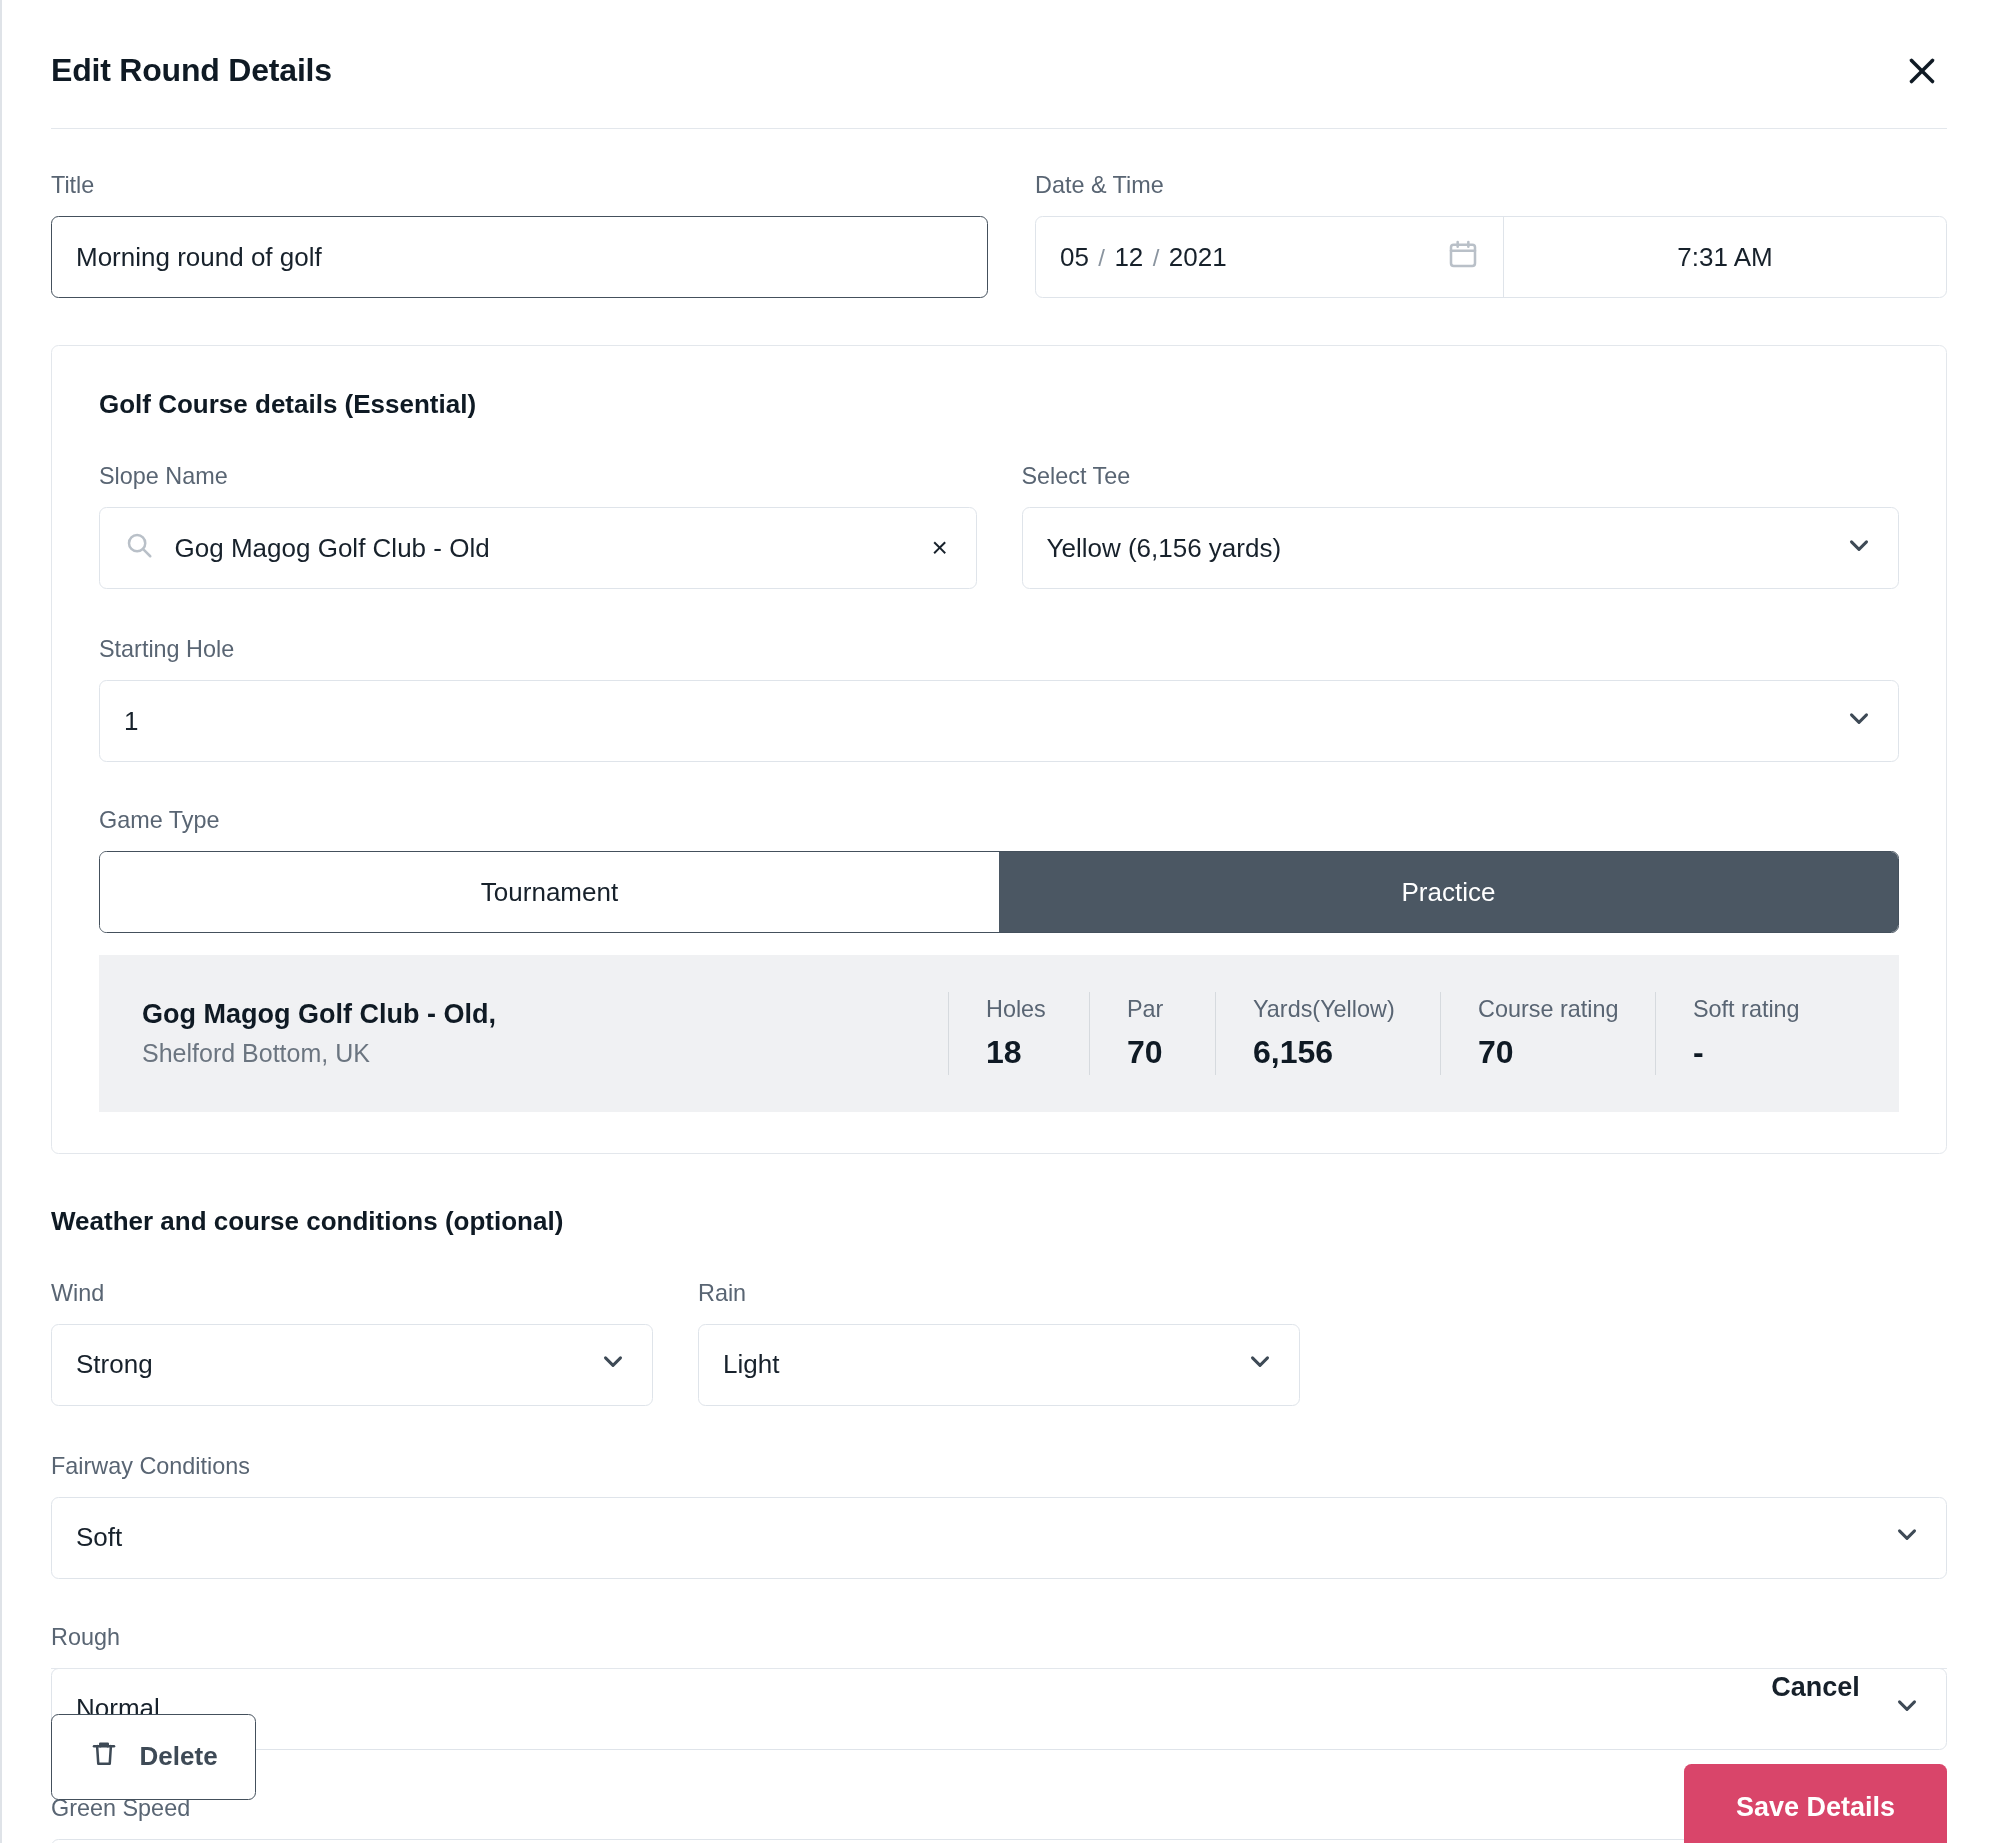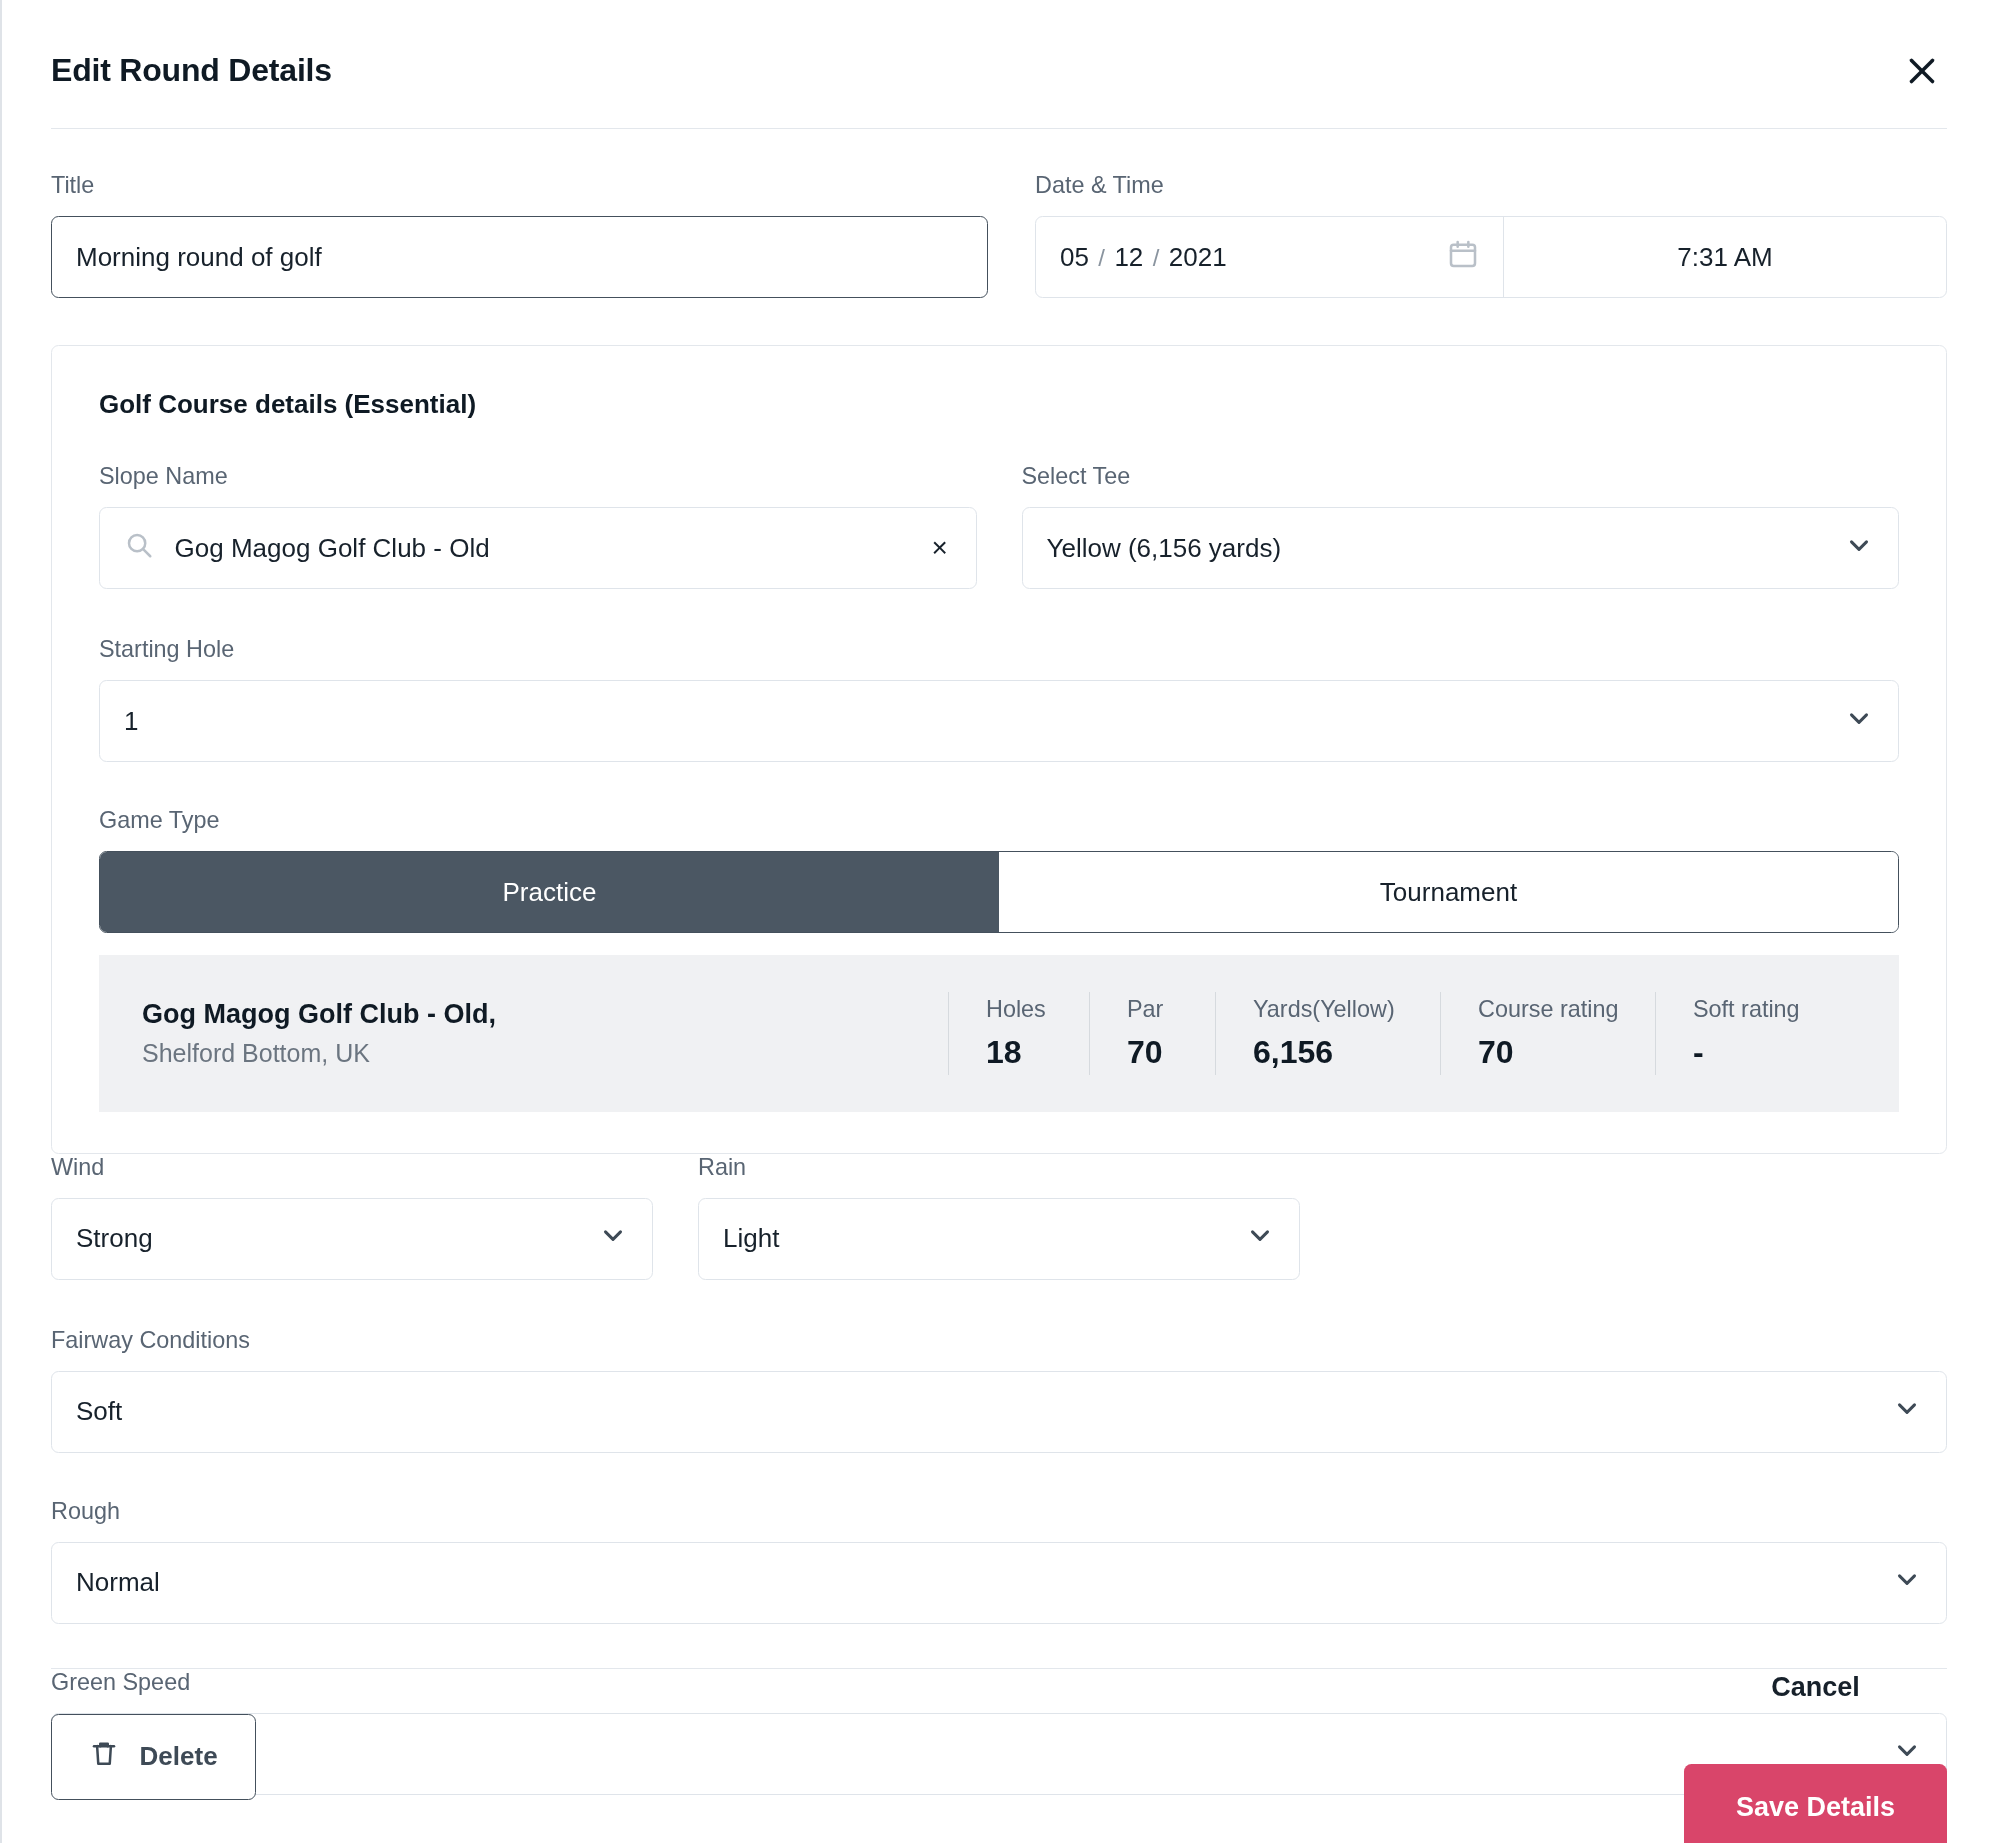--- a/index.html
+++ b/index.html
@@ -365,22 +365,22 @@
           <span class="chev">
             <svg width="30" height="30" viewBox="0 0 24 24" fill="none" stroke="#3e4a56" stroke-width="2.4" stroke-linecap="round" stroke-linejoin="round">
               <polyline points="6 9.5 12 15.5 18 9.5"></polyline>
             </svg>
           </span>
         </div>
       </div>
       <div>
         <span class="field-label">Game Type</span>
         <div class="toggle">
+          <div class="toggle-opt">Tournament</div>
           <div class="toggle-opt active">Practice</div>
-          <div class="toggle-opt">Tournament</div>
         </div>
       </div>
     </div>
 
     <div class="stats-bar">
       <div class="stats-name">
         <div class="n1">Gog Magog Golf Club - Old,</div>
         <div class="n2">Shelford Bottom, UK</div>
       </div>
       <div class="stat stat-holes">
@@ -399,20 +399,21 @@
         <div class="k">Course rating</div>
         <div class="v">70</div>
       </div>
       <div class="stat stat-srate">
         <div class="k">Soft rating</div>
         <div class="v">-</div>
       </div>
     </div>
   </div>
 
+  <div class="weather-heading">Weather and course conditions (optional)</div>
 
   <div class="three-col">
     <div>
       <span class="field-label">Wind</span>
       <div class="ctrl select-ctrl">
         <span>Strong</span>
         <span class="chev">
           <svg width="30" height="30" viewBox="0 0 24 24" fill="none" stroke="#3e4a56" stroke-width="2.4" stroke-linecap="round" stroke-linejoin="round">
             <polyline points="6 9.5 12 15.5 18 9.5"></polyline>
           </svg>

